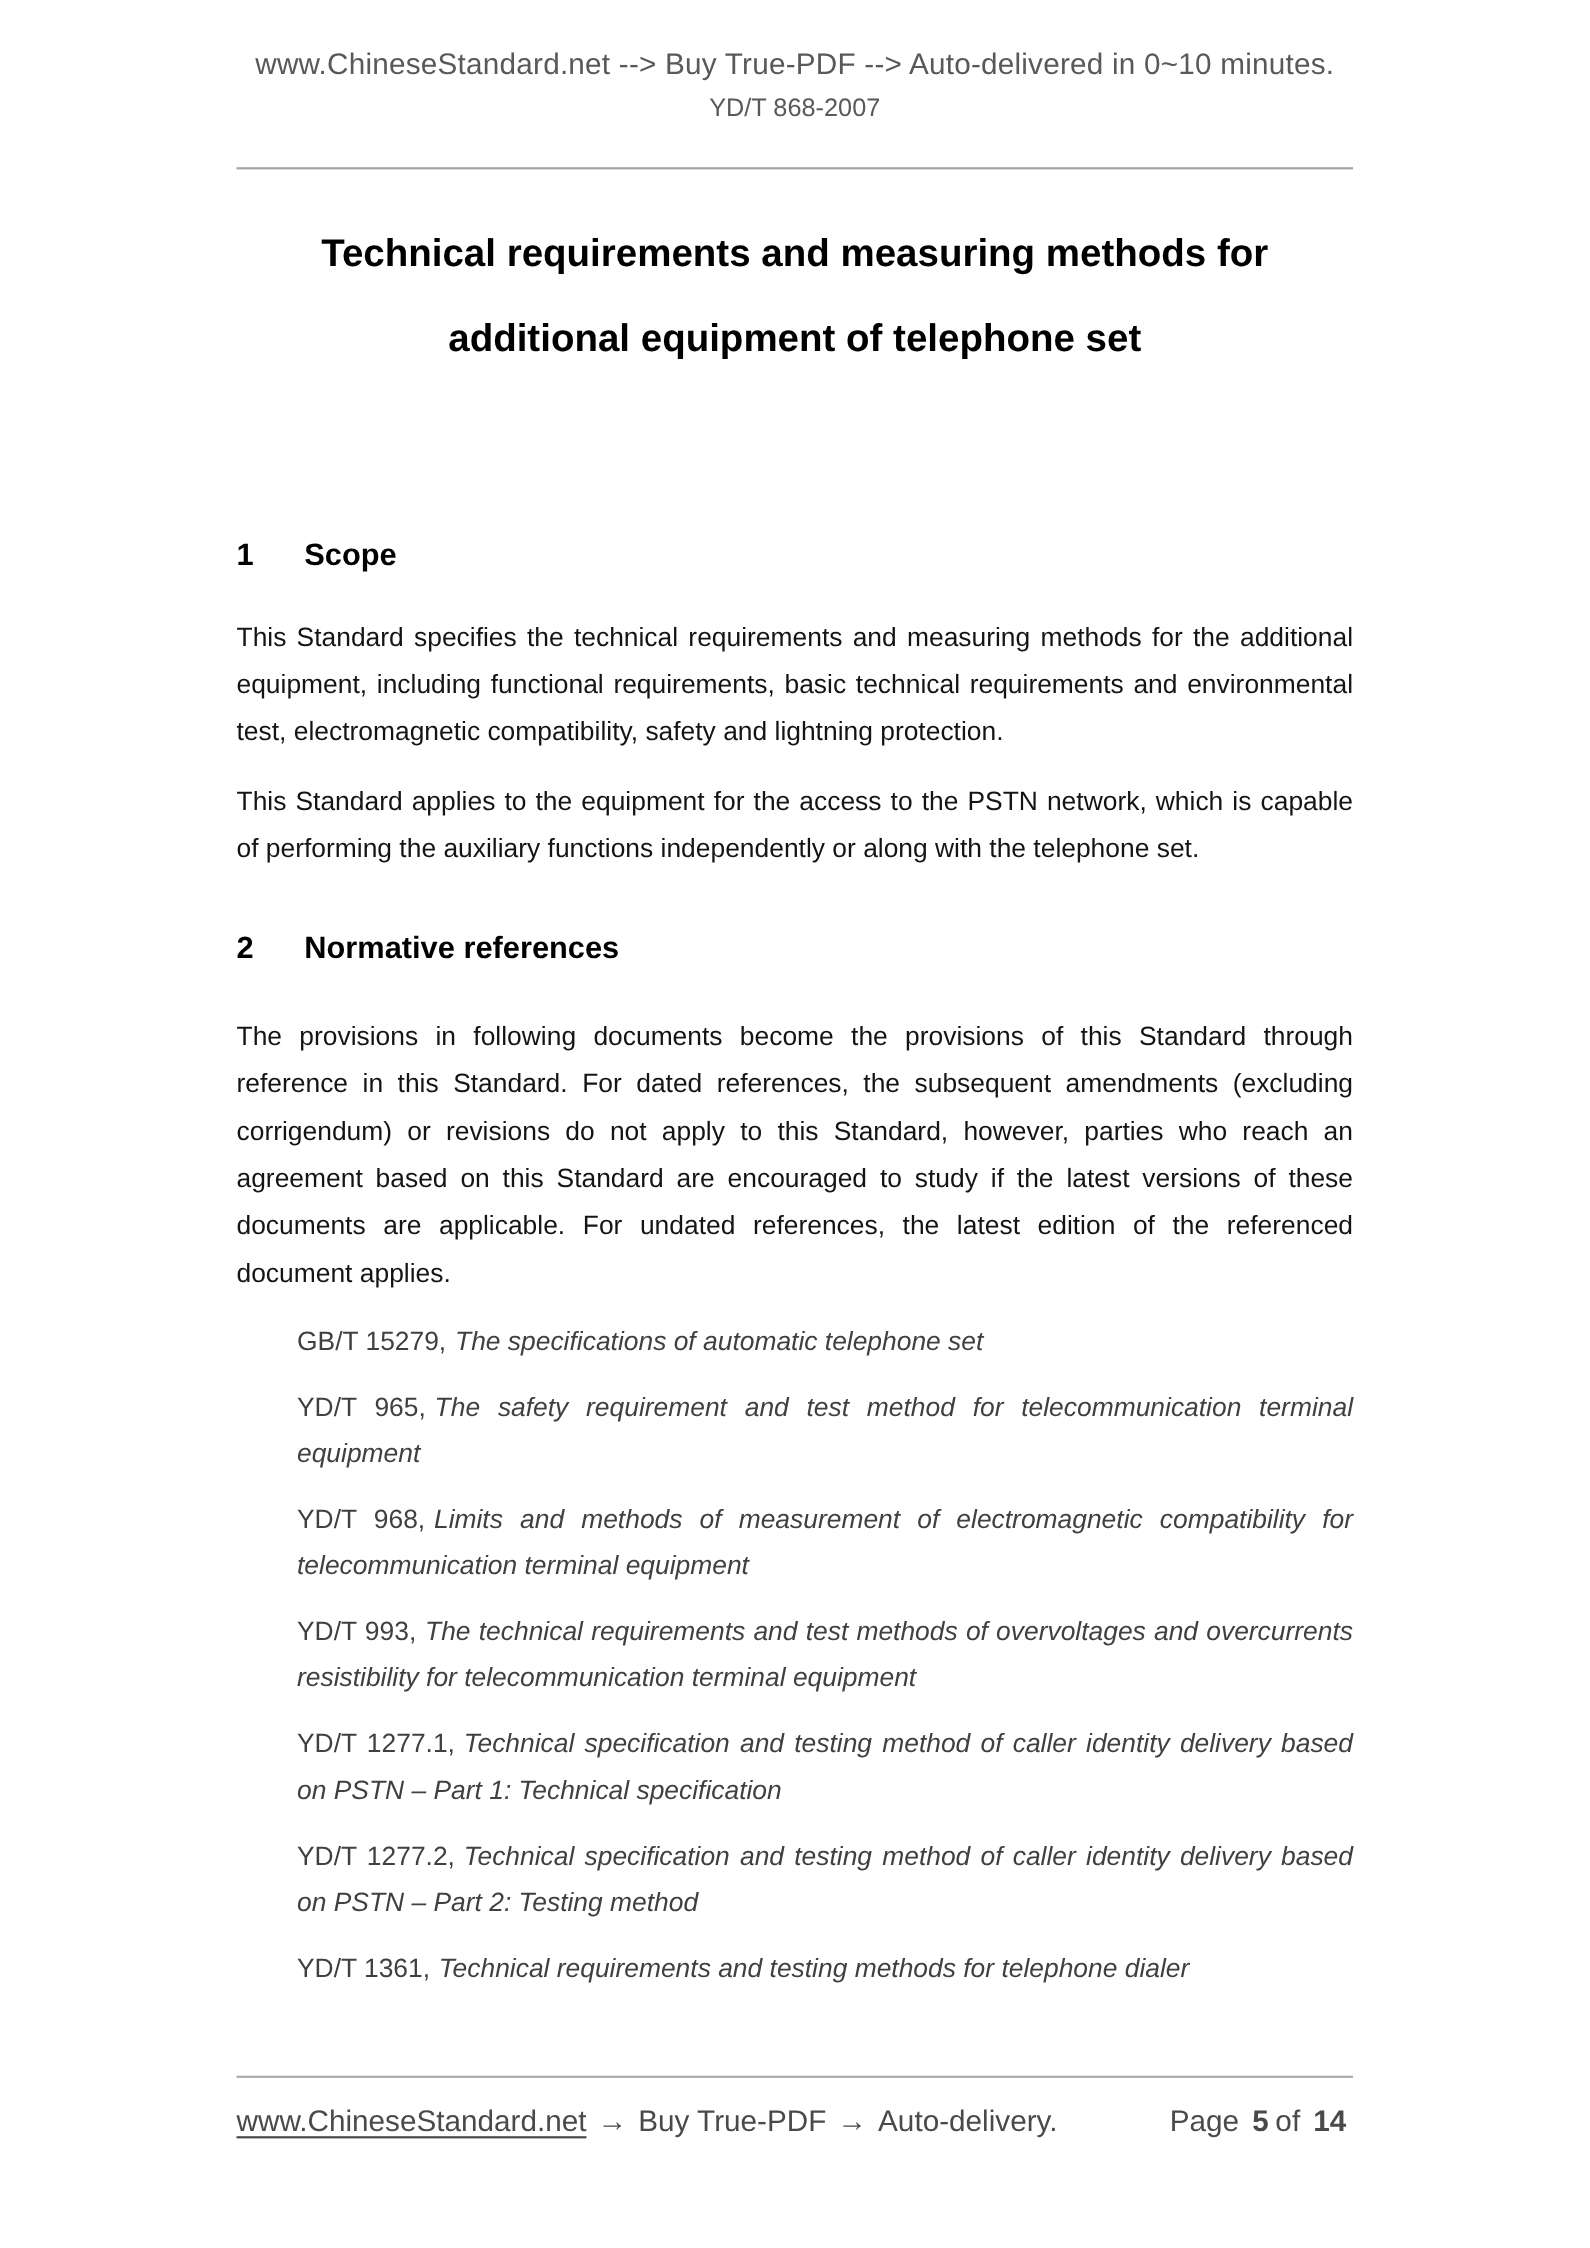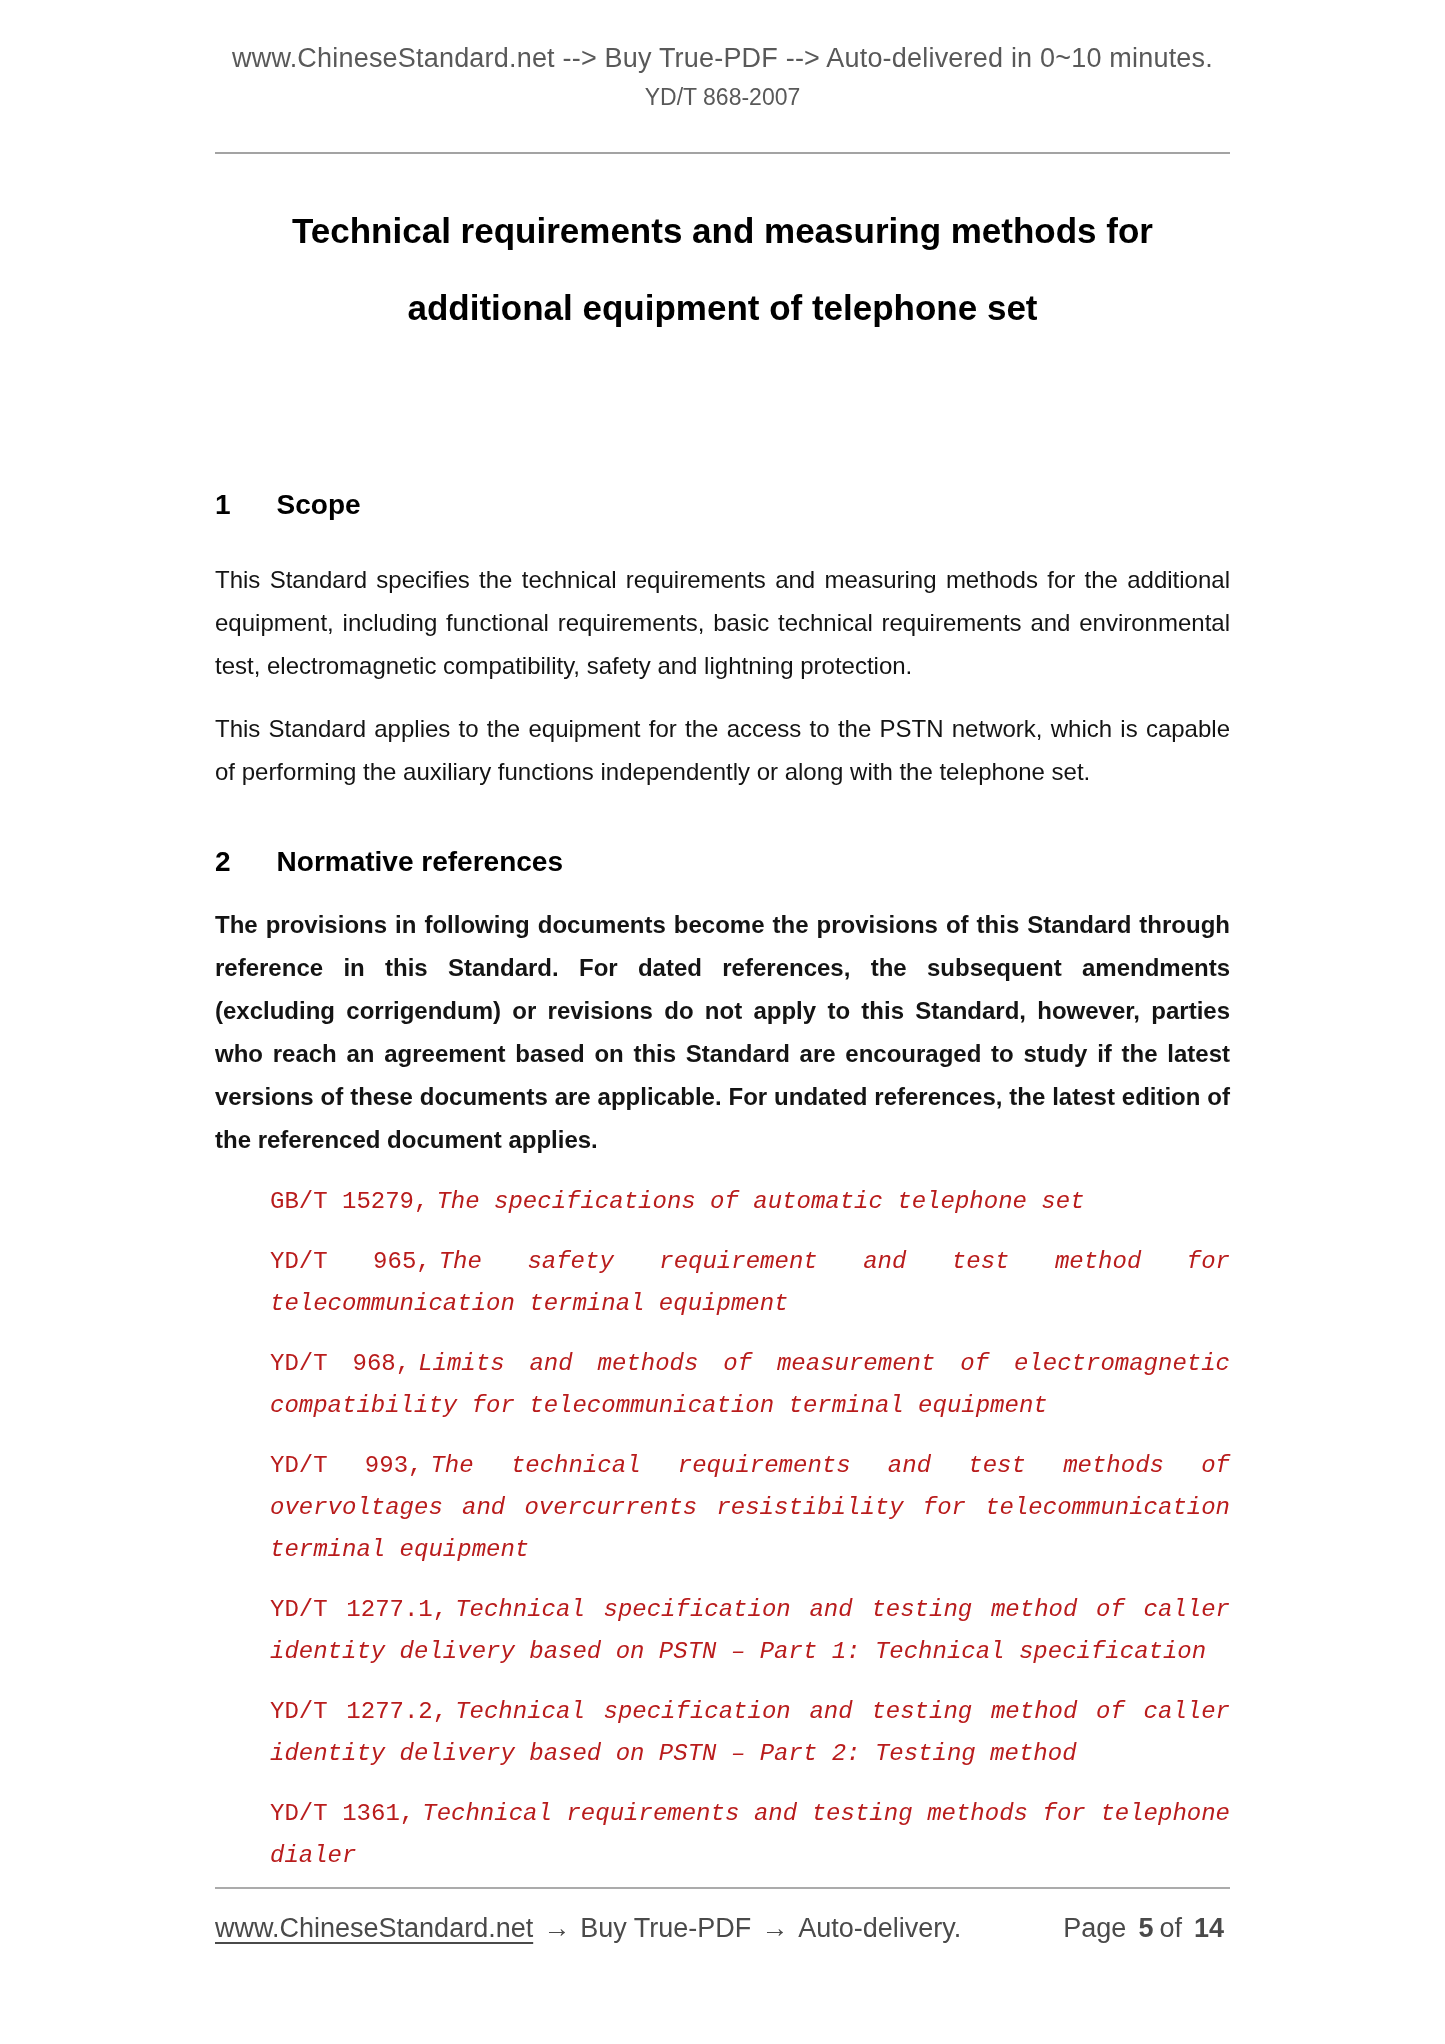--- a/index.html
+++ b/index.html
@@ -63,31 +63,30 @@
   #section-2 .section-heading { margin-top: 50px; }
 
   .body-par {
     font-size: 24px;
     line-height: 43px;
     text-align: justify;
     color: #141414;
   }
   .body-par.first { margin-top: 34px; }
   #section-1 .body-par.second { margin-top: 20px; }
-  #section-2 .body-par.first { margin-top: 22px; font-weight: bold; }
+  #section-2 .body-par.first { margin-top: 40px; }
 
   .ref-list { margin-top: 2px; }
   .ref {
     margin-left: 55px;
     margin-top: 18px;
     font-size: 24px;
     line-height: 42px;
     text-align: justify;
-    color: #b91c1c;
-    font-family: Liberation Mono, monospace;
+    color: #404040;
   }
   .ref.first { margin-top: 20px; }
   .ref .ref-code { font-style: normal; margin-right: 8px; }
   .ref em { font-style: italic; }
 
   
   .footer {
     position: absolute;
     left: 215px;
     right: 215px;

